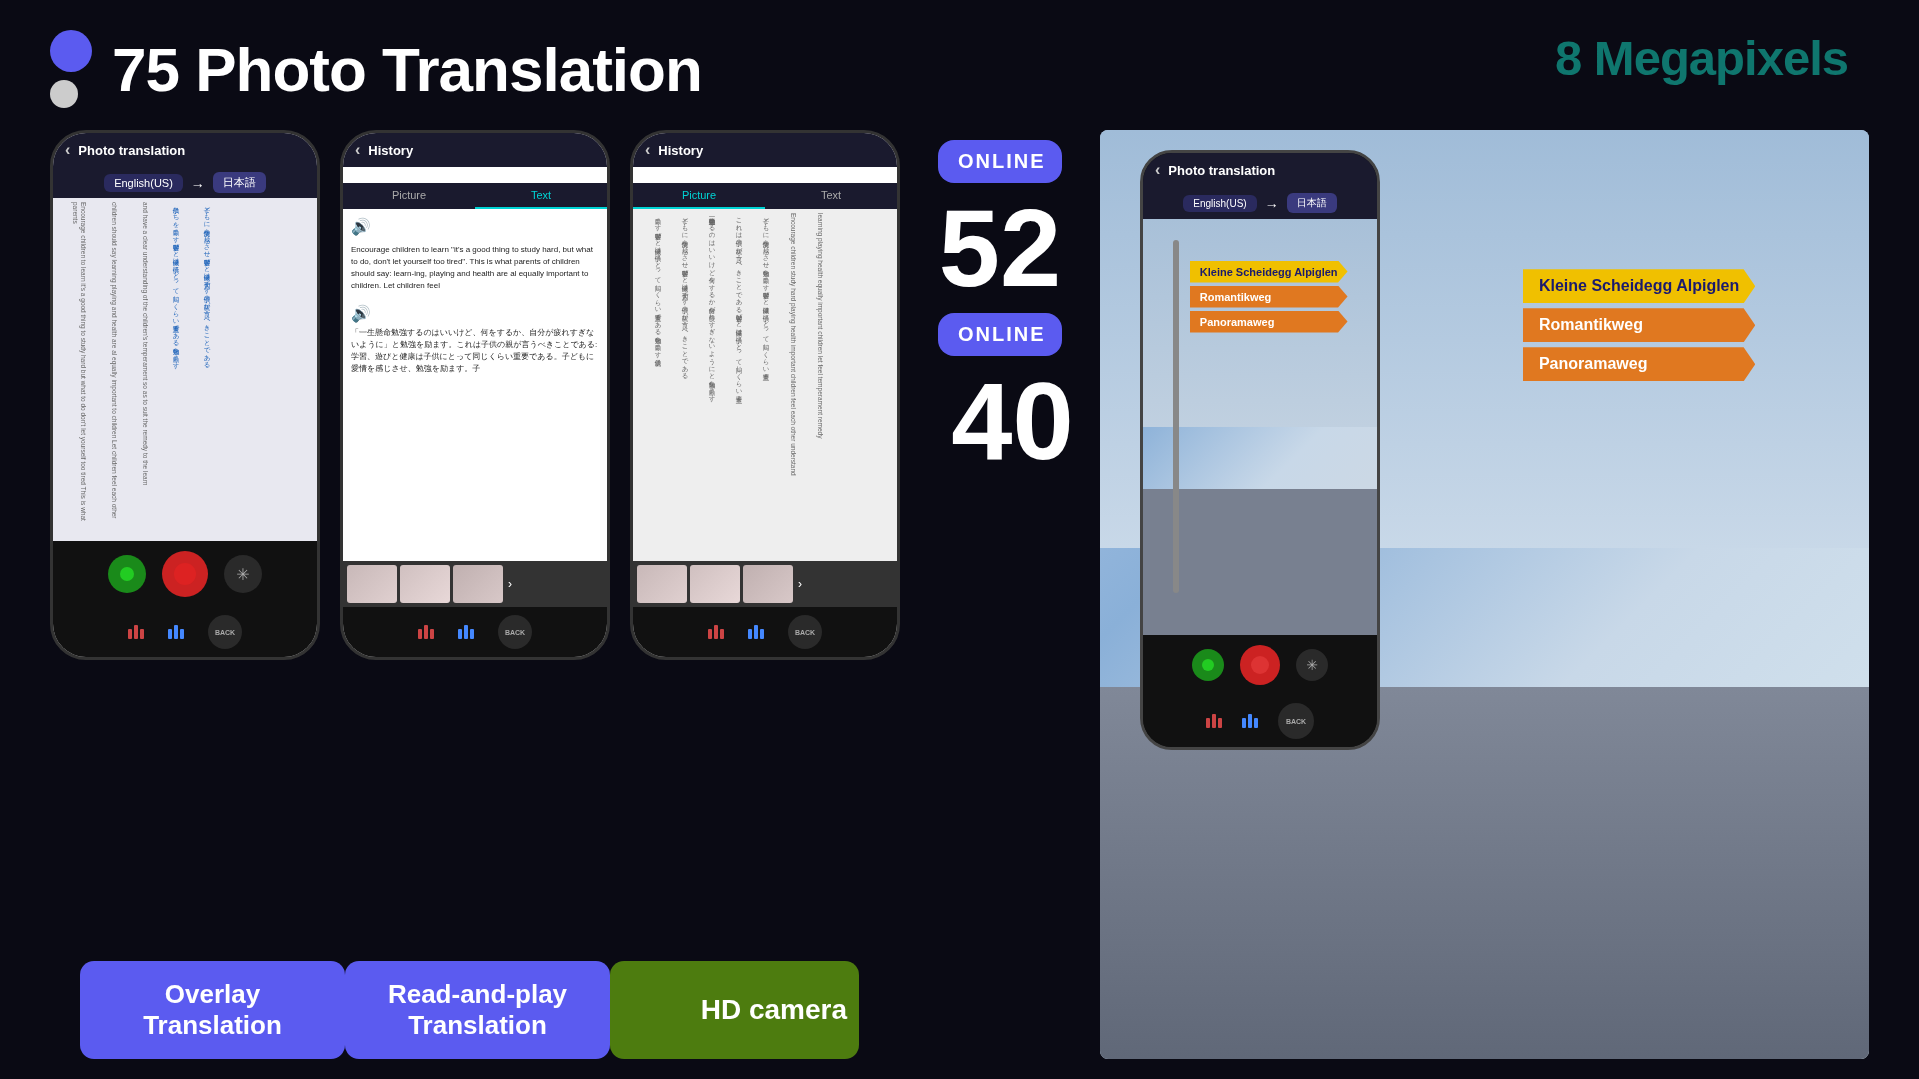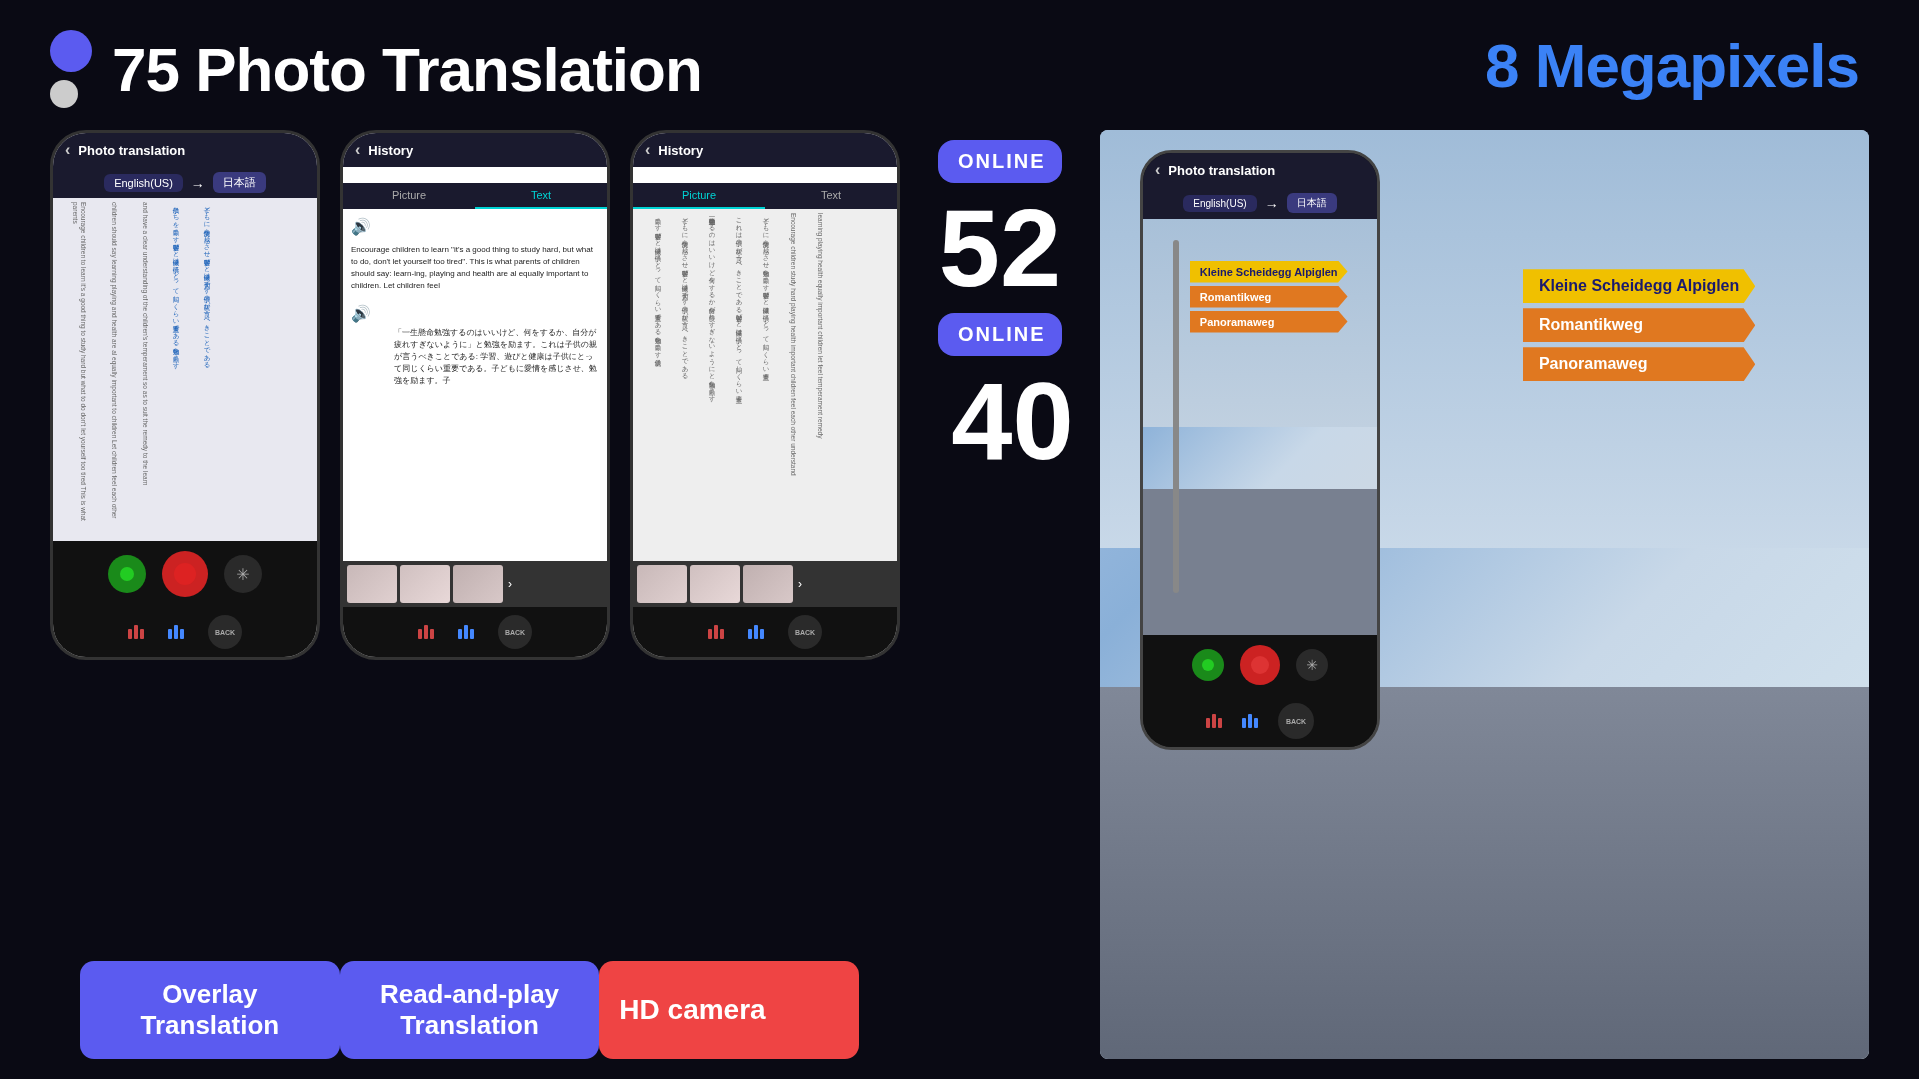--- a/index.html
+++ b/index.html
@@ -39,24 +39,24 @@
     }
     .header-title {
       font-size: 62px;
       font-weight: 900;
       color: #ffffff;
       letter-spacing: -1px;
     }
     .header-megapixels {
       position: absolute;
       top: 30px;
-      right: 60px;
-      font-size: 62px;
+      right: 71px;
+      font-size: 49px;
       font-weight: 900;
-      color: #3b82f6;
+      color: #0f766e;
       letter-spacing: -1px;
     }
 
     
     .main {
       position: absolute;
       top: 130px;
       left: 50px;
       right: 50px;
       bottom: 20px;
@@ -188,21 +188,20 @@
       font-size: 8px;
       line-height: 1.5;
       color: #222;
       font-family: Arial, sans-serif;
     }
     .history-text-jp {
       font-size: 8px;
       line-height: 1.5;
       color: #222;
       font-family: Arial, sans-serif;
-      margin-left: 43px;
     }
 
     .phone-thumbnails {
       display: flex;
       background: #333;
       padding: 4px;
       gap: 3px;
       flex-shrink: 0;
       align-items: center;
     }
@@ -455,27 +454,27 @@
     }
     .caption-btn-label {
       font-size: 26px;
       font-weight: 900;
       color: #fff;
       line-height: 1.2;
       font-family: 'Arial Black', Arial, sans-serif;
     }
     .caption-btn-gray {
       flex: 1;
-      background: #ef4444;
+      background: #4d7c0f;
       border-radius: 14px;
-      padding: 18px 20px;
+      padding: 18px 12px;
       text-align: center;
       display: flex;
       align-items: center;
-      justify-content: flex-start;
+      justify-content: flex-end;
     }
 
     .phone2-history-content {
       flex: 1;
       background: #eee;
       display: flex;
       gap: 2px;
       padding: 4px;
       overflow: hidden;
     }

